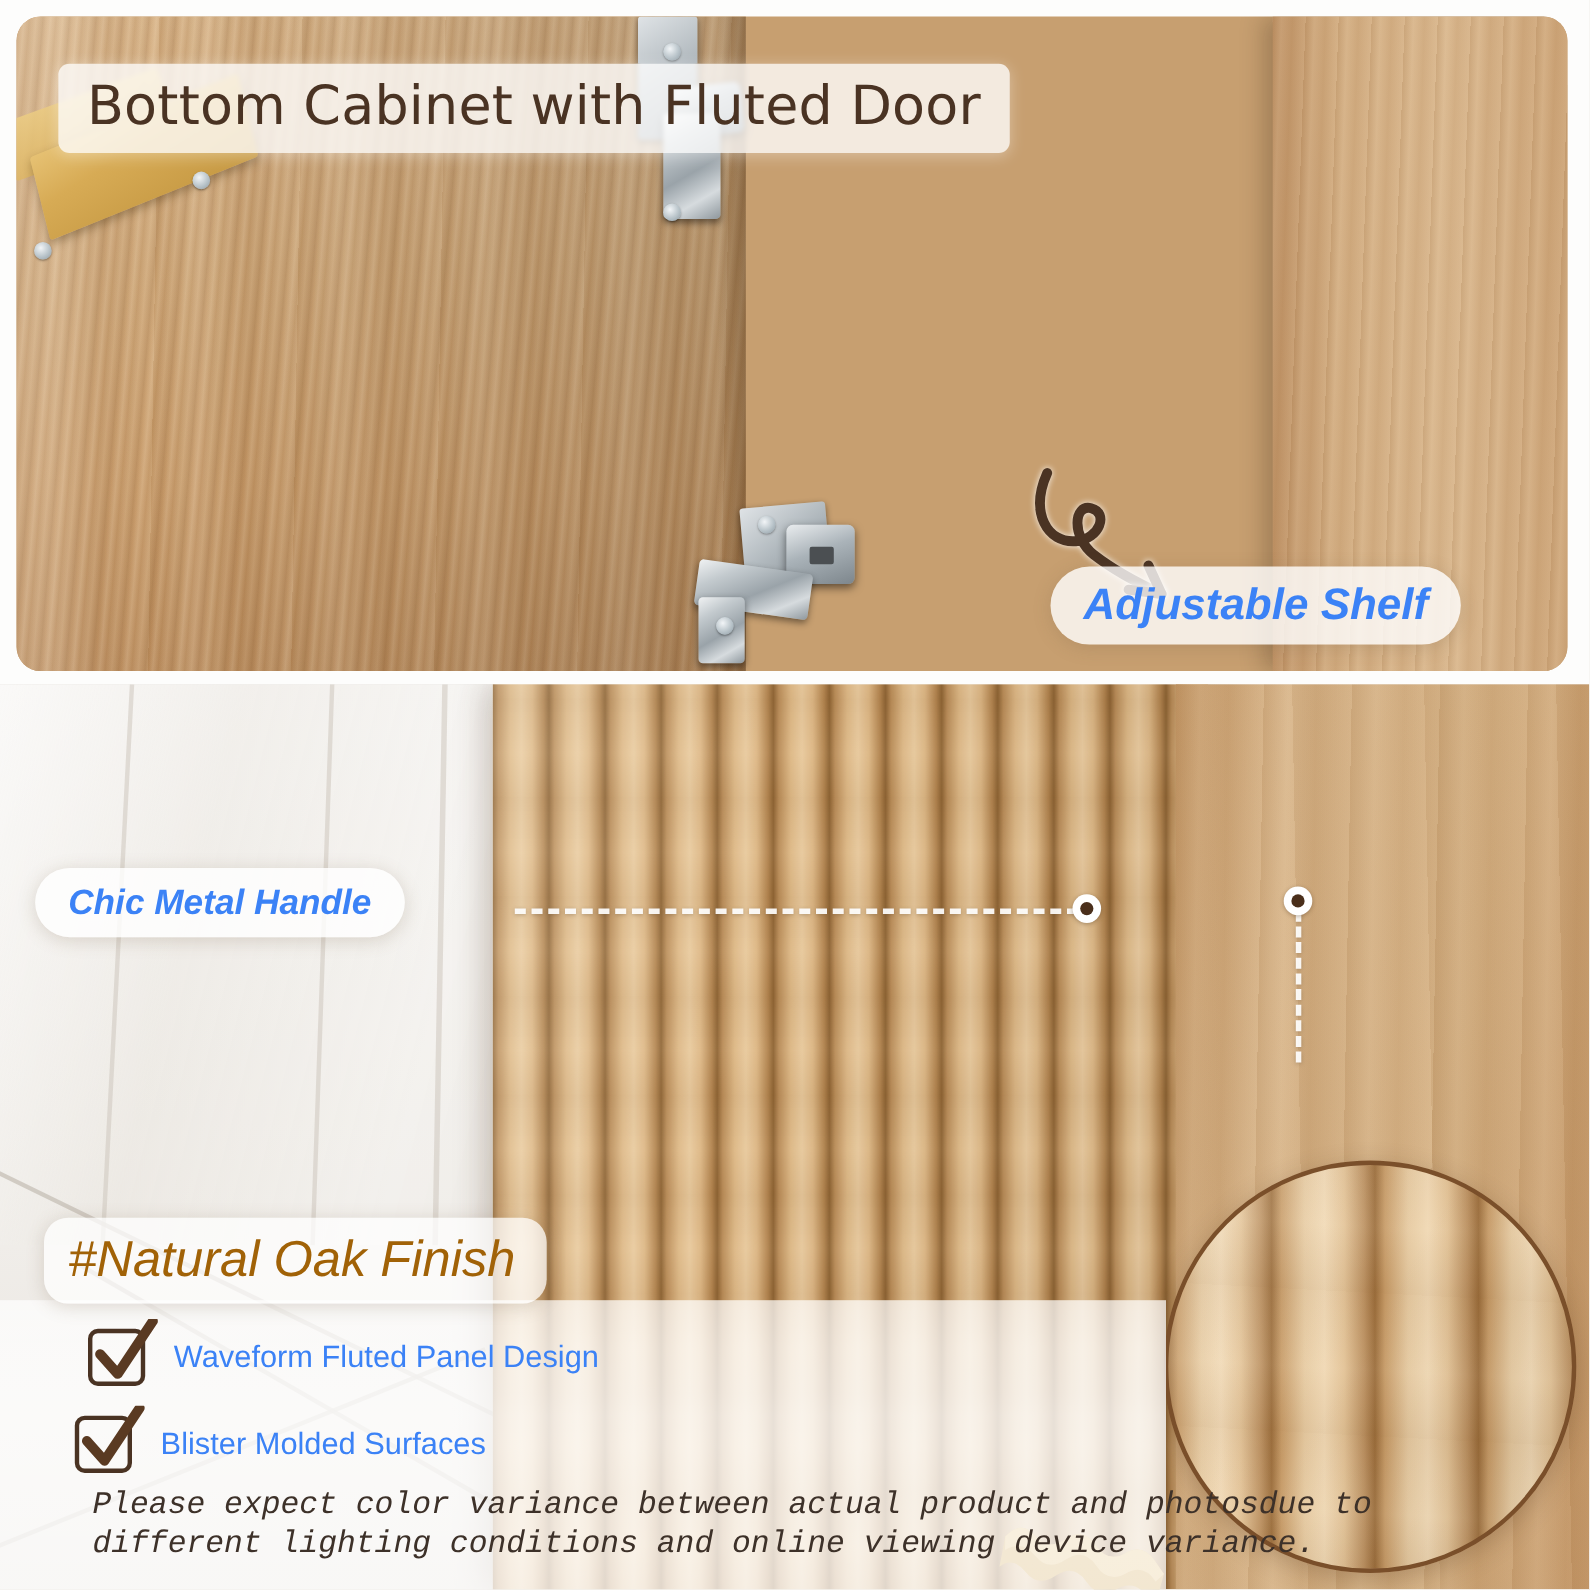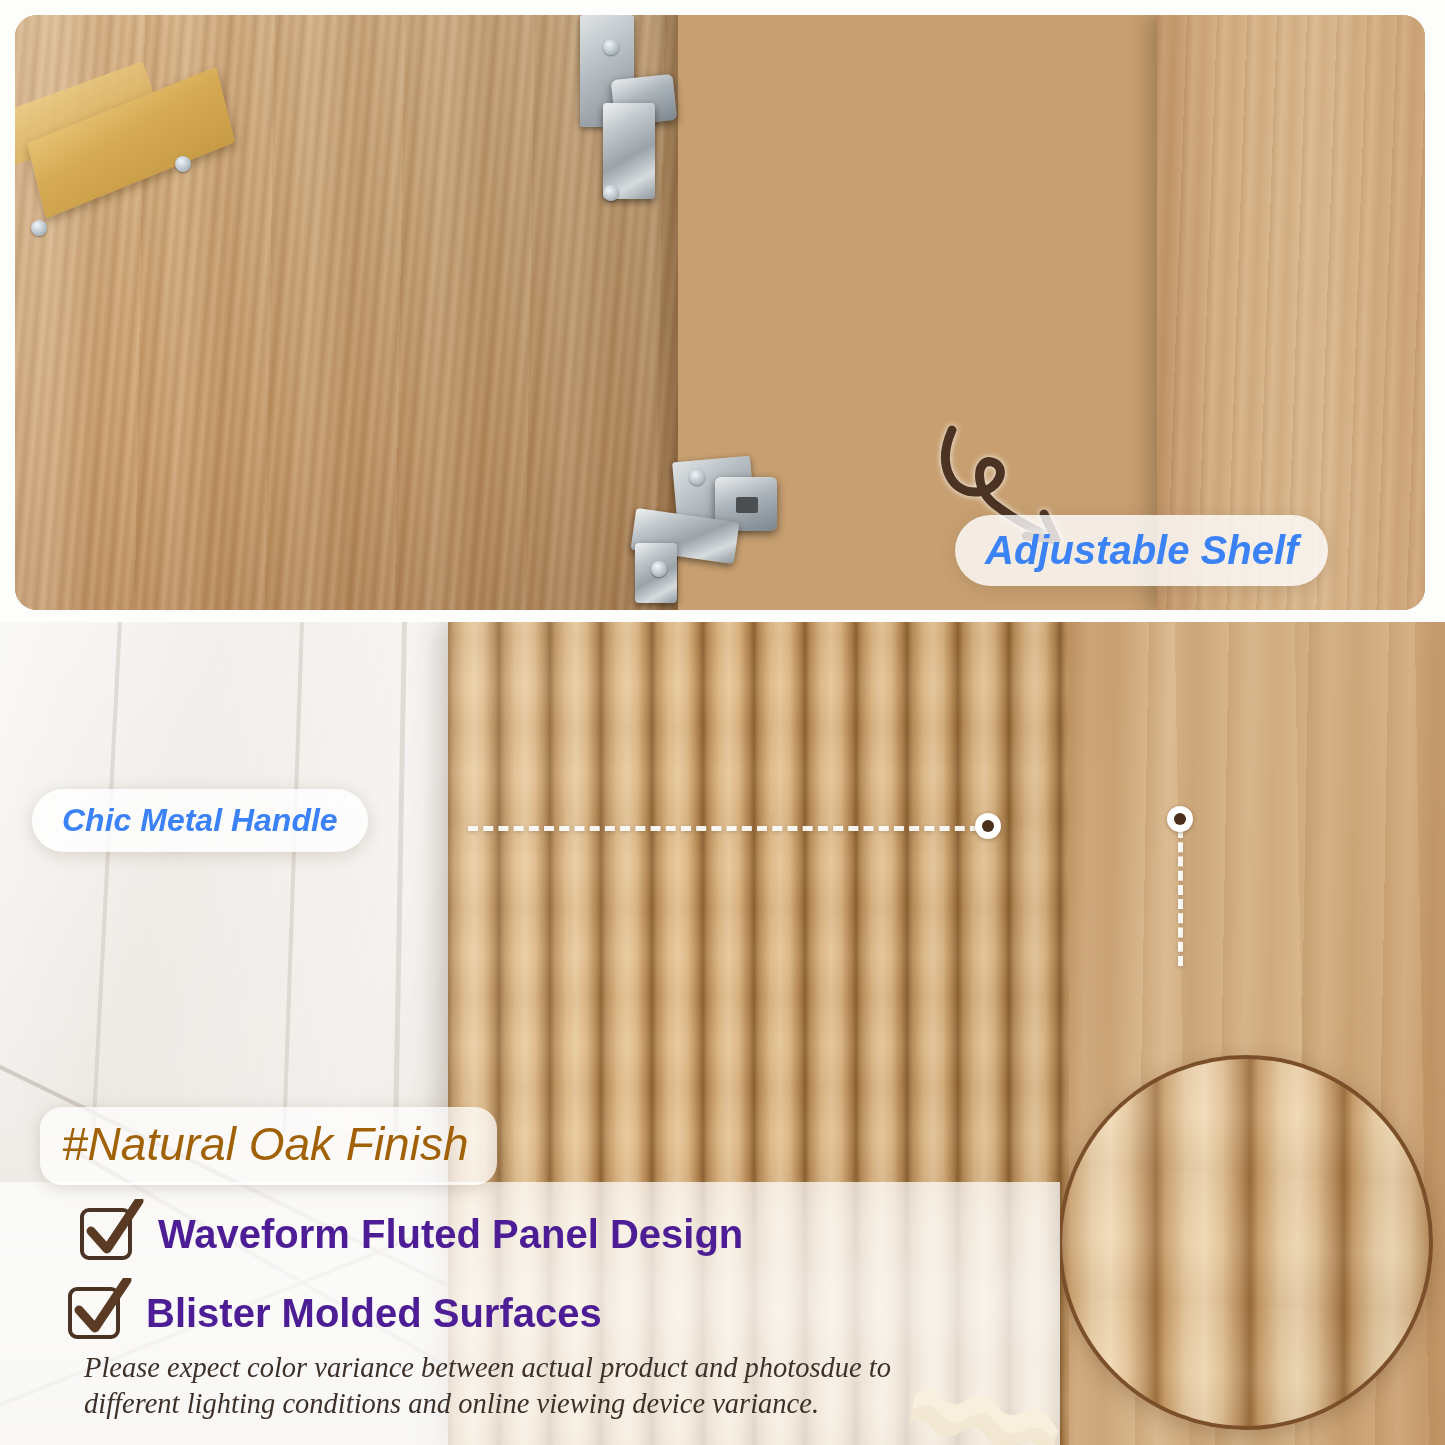--- a/index.html
+++ b/index.html
@@ -348,30 +348,30 @@
   }
   .feature-row{
     position:absolute; display:flex; align-items:center; gap:26px;
   }
   .checkbox{
     width:52px; height:52px; border:4px solid #4a3323; border-radius:9px;
     position:relative; flex:0 0 auto;
   }
   .checkbox svg{ position:absolute; left:-1px; top:-13px; }
   .feature-label{
-    font-size:40px; font-weight:bold; color:#4c1d95;
+    font-size:28px; font-weight:normal; color:#3b82f6;
     white-space:nowrap; font-family:"Liberation Sans",sans-serif;
   }
   #feat-0{ left:80px; top:1208px; }
   #feat-1{ left:68px; top:1287px; }
 
   .disclaimer{
     position:absolute; left:84px; top:1350px; width:880px;
     font-size:28.5px; font-style:italic; color:#3d3129; line-height:1.26;
-    font-family:Liberation Serif, serif;
+    font-family:Liberation Mono, monospace;
   }
   .disclaimer div{ white-space:nowrap; }
 </style>
 </head>
 <body>
 
 <div id="stage">
 
   <div class="top-panel">
 
@@ -392,20 +392,23 @@
     <div class="screw" style="left:588px; top:170px;"></div>
 
     <div class="hinge-plate" style="left:660px; top:444px; width:78px; height:70px; transform:rotate(-5deg);"></div>
     <div class="hinge-cup" style="left:700px; top:462px; width:62px; height:54px;"></div>
     <div class="hinge-hole" style="left:721px; top:482px; width:22px; height:16px;"></div>
     <div class="hinge" style="left:618px; top:500px; width:104px; height:42px; transform:rotate(8deg);"></div>
     <div class="hinge" style="left:620px; top:528px; width:42px; height:60px;"></div>
     <div class="screw" style="left:636px; top:546px;"></div>
     <div class="screw" style="left:674px; top:454px;"></div>
 
+    <div class="title-banner">
+      <span>Bottom Cabinet with Fluted Door</span>
+    </div>
 
     <svg class="curl-arrow" width="160" height="135" viewBox="0 0 160 135" style="overflow:visible;">
       <path d="M22 0 C6 36, 22 64, 48 62 C70 60, 78 36, 62 32 C46 28, 44 58, 64 74
                C82 88, 104 100, 126 110" fill="none" stroke="#4a3323" stroke-width="9" stroke-linecap="round" style="filter:drop-shadow(0 0 3px rgba(255,255,255,.9));"></path>
       <path d="M126 110 L96 106 M126 110 L114 84" fill="none" stroke="#4a3323" stroke-width="9" stroke-linecap="round" style="filter:drop-shadow(0 0 3px rgba(255,255,255,.9));"></path>
     </svg>
   </div>
 
   <div class="pill" id="pill-adjustable">
     <span>Adjustable Shelf</span>

